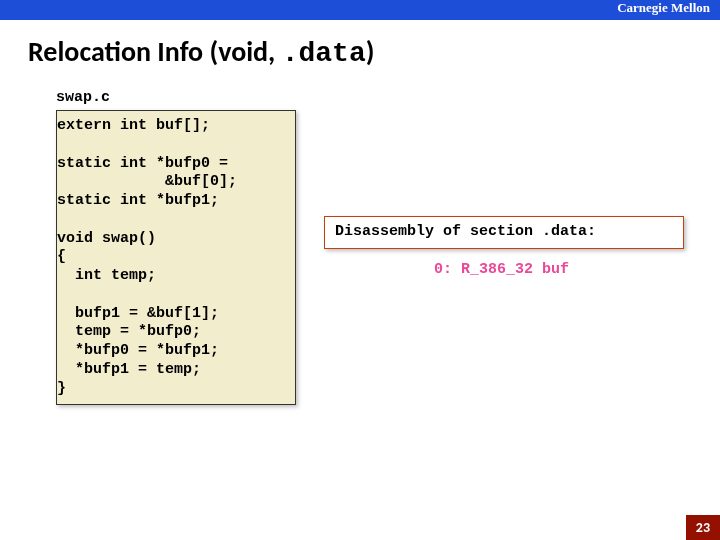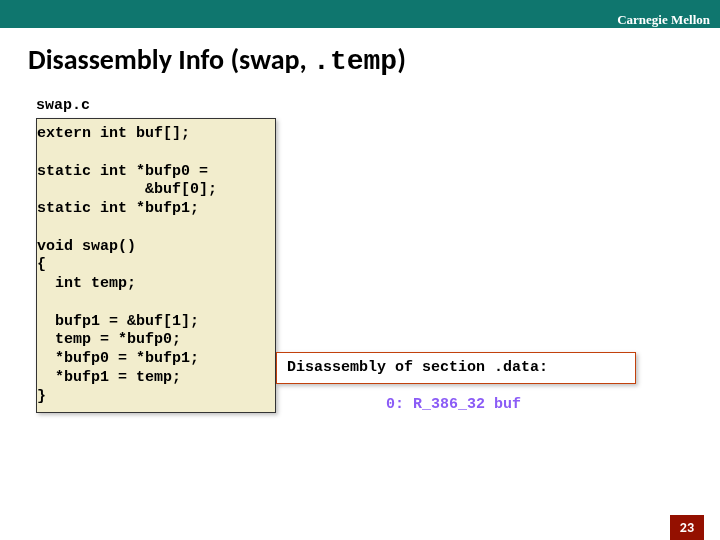--- a/index.html
+++ b/index.html
@@ -6,25 +6,25 @@
   body {
     width: 720px;
     height: 540px;
     background: #ffffff;
     font-family: Calibri, Arial, sans-serif;
     position: relative;
     overflow: hidden;
   }
   .top-bar {
     width: 100%;
-    height: 28px;
-    background: #0f766e;
+    height: 20px;
+    background: #1d4ed8;
     display: flex;
     justify-content: flex-end;
-    align-items: flex-end;
+    align-items: flex-start;
     padding-right: 10px;
   }
   .brand {
     color: #ffffff;
     font-size: 13px;
     font-weight: bold;
     font-family: Georgia, 'Times New Roman', serif;
   }
   .title {
     font-size: 28px;
@@ -33,21 +33,23 @@
     padding: 14px 0 0 28px;
     font-family: Calibri, Arial, sans-serif;
   }
   .title .mono {
     font-family: "Courier New", monospace;
     font-weight: bold;
   }
   .content {
     display: flex;
     padding: 20px 0 0 36px;
-    align-items: flex-end;
+    gap: 28px;
+    align-items: center;
+    margin-left: 20px;
   }
   .left-col { width: 240px; }
   .right-col { width: 360px; }
   .filename {
     font-family: "Courier New", monospace;
     font-size: 15px;
     font-weight: bold;
     margin-bottom: 4px;
   }
   .code-box {
@@ -71,43 +73,43 @@
     font-size: 15px;
     font-weight: bold;
     line-height: 1.25;
     white-space: pre;
     margin-bottom: 12px;
   }
   .reloc-line {
     font-family: "Courier New", monospace;
     font-size: 15px;
     font-weight: bold;
-    color: #8b5cf6;
+    color: #ec4899;
     padding-left: 110px;
   }
   .page-num {
     position: absolute;
-    right: 16px;
+    right: 0;
     bottom: 0;
     background: #941000;
     color: #ffffff;
     padding: 4px 10px;
     font-size: 14px;
     font-weight: bold;
   }
 </style>
 </head>
 <body>
 
 <div class="top-bar">
   <span class="brand">Carnegie Mellon</span>
 </div>
 
 <div class="title">
-  <span>Disassembly Info (swap, </span><span class="mono">.temp</span><span>)</span>
+  <span>Relocation Info (void, </span><span class="mono">.data</span><span>)</span>
 </div>
 
 <div class="content">
   <div class="left-col">
     <div class="filename">swap.c</div>
     <div class="code-box">extern int buf[];
 
 static int *bufp0 =
             &amp;buf[0];
 static int *bufp1;

